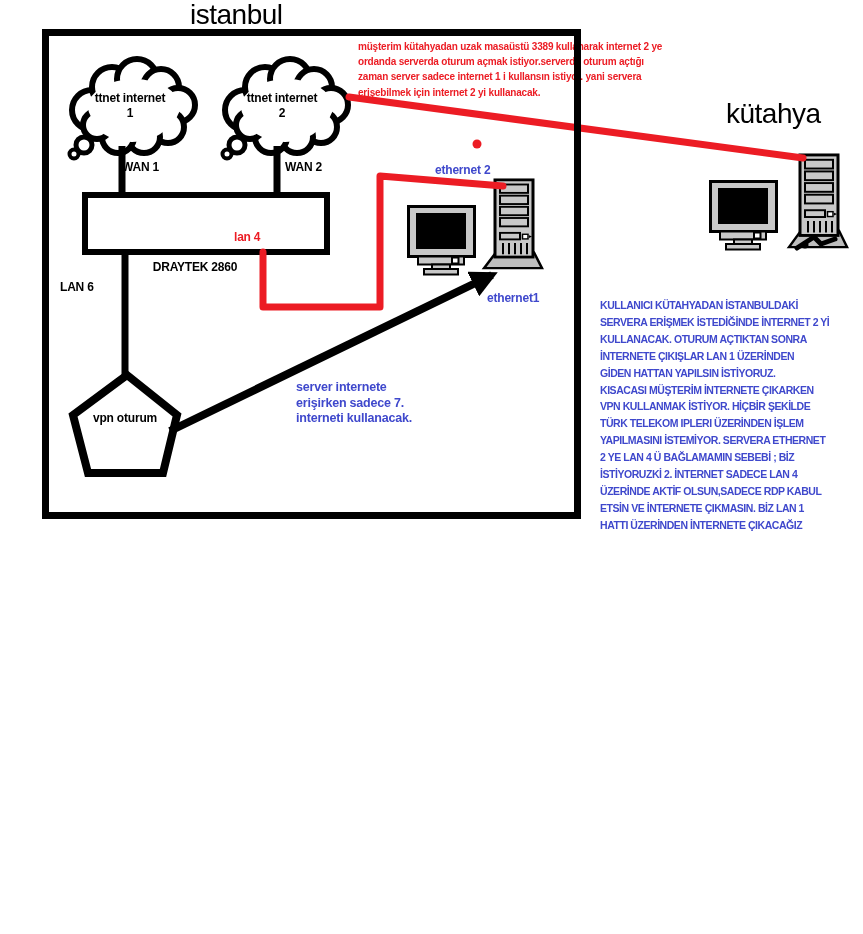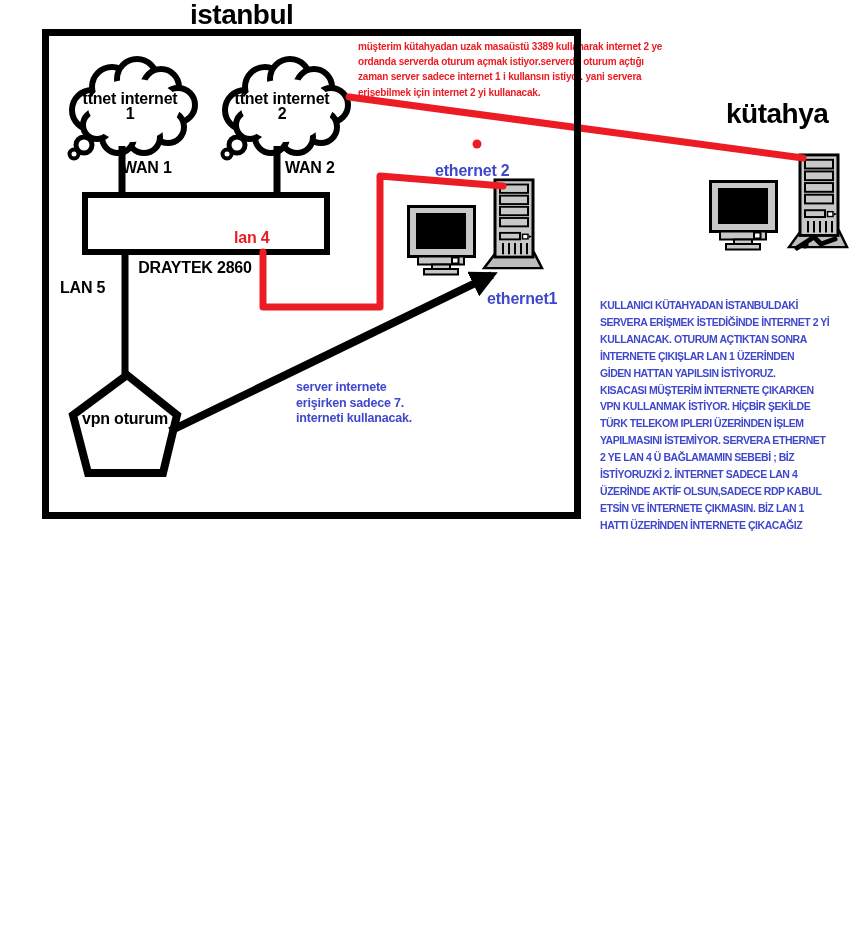--- a/index.html
+++ b/index.html
@@ -1,28 +1,28 @@
 <!DOCTYPE html>
 <html><head>
 <meta charset="utf-8">
 <style>
   html,body{margin:0;padding:0;}
   body{
     width:863px;height:934px;position:relative;background:#ffffff;
     font-family:"Liberation Sans",sans-serif;overflow:hidden;
   }
   .lbl{
-    position:absolute;font-weight:bold;font-size:16px;color:#000;
+    position:absolute;font-weight:bold;font-size:12px;color:#000;
     letter-spacing:-0.2px;white-space:pre-line;line-height:15px;z-index:10;
   }
   .center{text-align:center;}
   .red{color:#EC1C24;}
   .blue{color:#3F48CC;}
   .title{
-    position:absolute;font-weight:bold;font-size:28px;color:#000;
+    position:absolute;font-weight:normal;font-size:28px;color:#000;
     letter-spacing:-0.5px;z-index:10;line-height:30px;
   }
   #istanbul-border{
     position:absolute;left:42px;top:29px;width:539px;height:490px;
     border:7px solid #000;box-sizing:border-box;z-index:30;pointer-events:none;
   }
   #draytek-box{
     position:absolute;left:82px;top:192px;width:248px;height:63px;
     border:6px solid #000;box-sizing:border-box;background:#fff;z-index:5;
   }
@@ -120,21 +120,21 @@
 <div class="lbl center" style="left:70px;top:91px;width:120px;">ttnet internet
 1</div>
 <div class="lbl center" style="left:222px;top:91px;width:120px;">ttnet internet
 2</div>
 
 <div class="lbl" style="left:122px;top:160px;">WAN 1</div>
 <div class="lbl" style="left:285px;top:160px;">WAN 2</div>
 
 <div class="lbl center" style="left:82px;top:212px;width:226px;margin-top:48px;">DRAYTEK 2860</div>
 <div class="lbl red" style="left:234px;top:230px;">lan 4</div>
-<div class="lbl" style="left:60px;top:280px;">LAN 5</div>
+<div class="lbl" style="left:60px;top:280px;">LAN 6</div>
 
 <div class="lbl center" style="left:73px;top:411px;width:104px;">vpn oturum</div>
 
 <div class="lbl blue" style="left:435px;top:163px;">ethernet 2</div>
 <div class="lbl blue" style="left:487px;top:291px;text-align:center;">ethernet1</div>
 
 <div id="server-note">server internete
 erişirken sadece 7.
 interneti kullanacak.</div>
 <div id="red-note">müşterim kütahyadan uzak masaüstü 3389 kullanarak internet 2 ye

